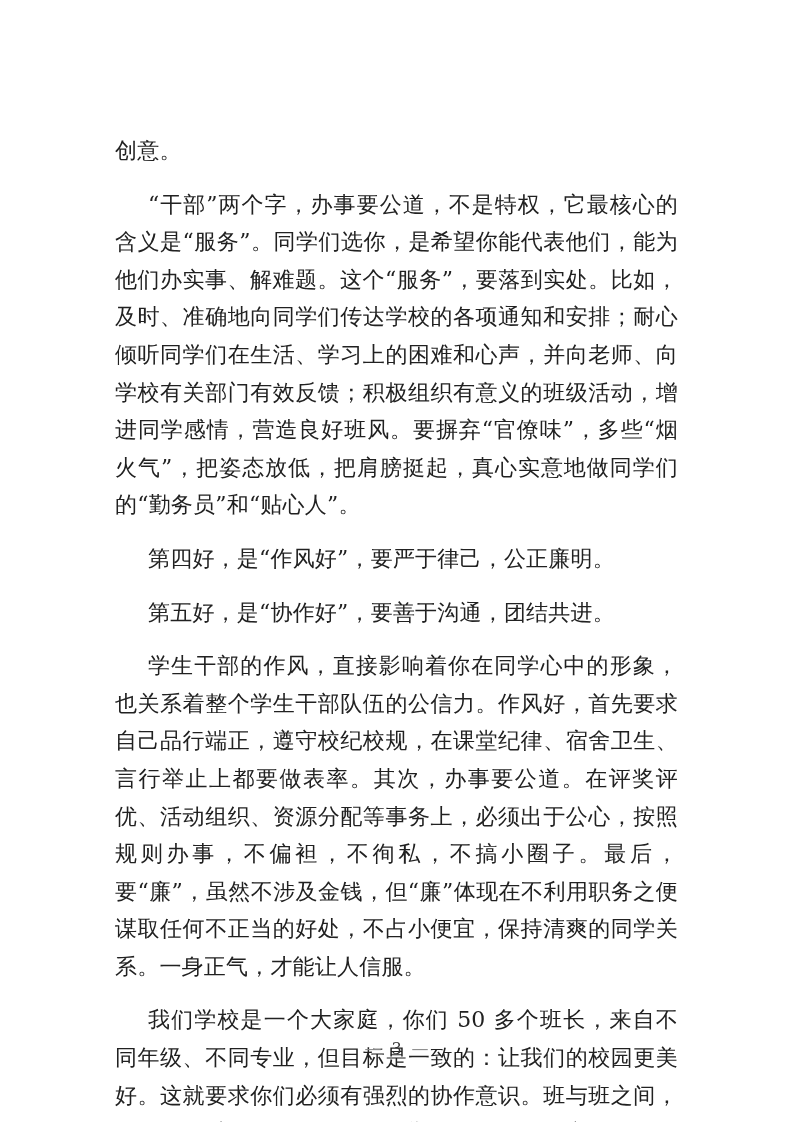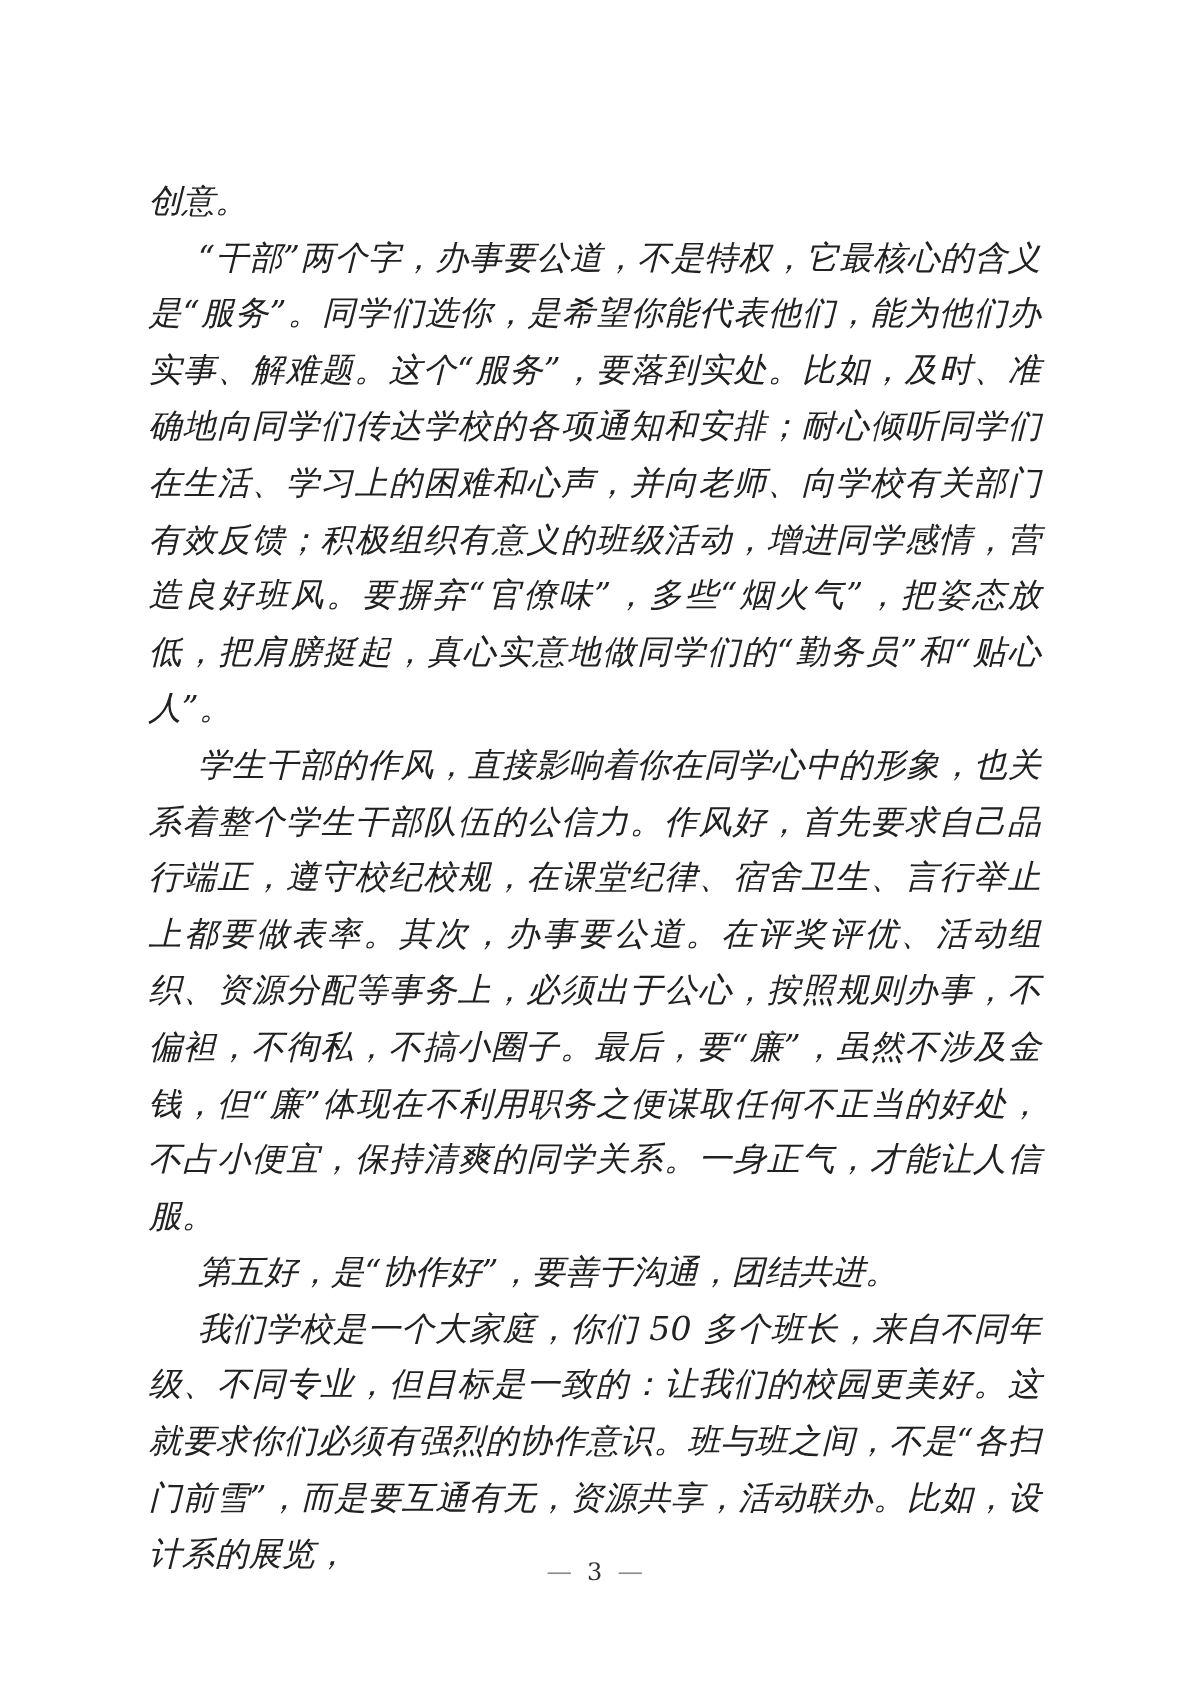--- a/index.html
+++ b/index.html
@@ -16,27 +16,26 @@
     font-family: "DejaVu Serif", "Liberation Serif", serif;
   }
   .doc-body {
     position: absolute;
     left: 99px;
     top: 116px;
     width: 595px;
     color: #212121;
   }
   .para {
-    margin: 0;
+    margin: 16px;
     font-size: 22px;
     line-height: 37.6px;
     text-align: justify;
     letter-spacing: 0.2px;
     word-break: break-all;
-    font-style: italic;
   }
   .para.indent {
     text-indent: 33px;
   }
   .footer {
     position: absolute;
     left: 0;
     top: 1036px;
     width: 100%;
     text-align: center;
@@ -54,21 +53,22 @@
     font-size: 16px;
   }
 </style>
 </head>
 <body>
 
 <div class="page">
   <div class="doc-body">
     <p class="para">创意。</p>
     <p class="para indent">“干部”两个字，办事要公道，不是特权，它最核心的含义是“服务”。同学们选你，是希望你能代表他们，能为他们办实事、解难题。这个“服务”，要落到实处。比如，及时、准确地向同学们传达学校的各项通知和安排；耐心倾听同学们在生活、学习上的困难和心声，并向老师、向学校有关部门有效反馈；积极组织有意义的班级活动，增进同学感情，营造良好班风。要摒弃“官僚味”，多些“烟火气”，把姿态放低，把肩膀挺起，真心实意地做同学们的“勤务员”和“贴心人”。</p>
+    <p class="para indent">第四好，是“作风好”，要严于律己，公正廉明。</p>
+    <p class="para indent">第五好，是“协作好”，要善于沟通，团结共进。</p>
     <p class="para indent">学生干部的作风，直接影响着你在同学心中的形象，也关系着整个学生干部队伍的公信力。作风好，首先要求自己品行端正，遵守校纪校规，在课堂纪律、宿舍卫生、言行举止上都要做表率。其次，办事要公道。在评奖评优、活动组织、资源分配等事务上，必须出于公心，按照规则办事，不偏袒，不徇私，不搞小圈子。最后，要“廉”，虽然不涉及金钱，但“廉”体现在不利用职务之便谋取任何不正当的好处，不占小便宜，保持清爽的同学关系。一身正气，才能让人信服。</p>
-    <p class="para indent">第五好，是“协作好”，要善于沟通，团结共进。</p>
     <p class="para indent">我们学校是一个大家庭，你们 50 多个班长，来自不同年级、不同专业，但目标是一致的：让我们的校园更美好。这就要求你们必须有强烈的协作意识。班与班之间，不是“各扫门前雪”，而是要互通有无，资源共享，活动联办。比如，设计系的展览，</p>
   </div>
 
   <div class="footer">
     <span class="dash">—</span><span class="num">3</span><span class="dash">—</span>
   </div>
 </div>
 
 </body></html>

